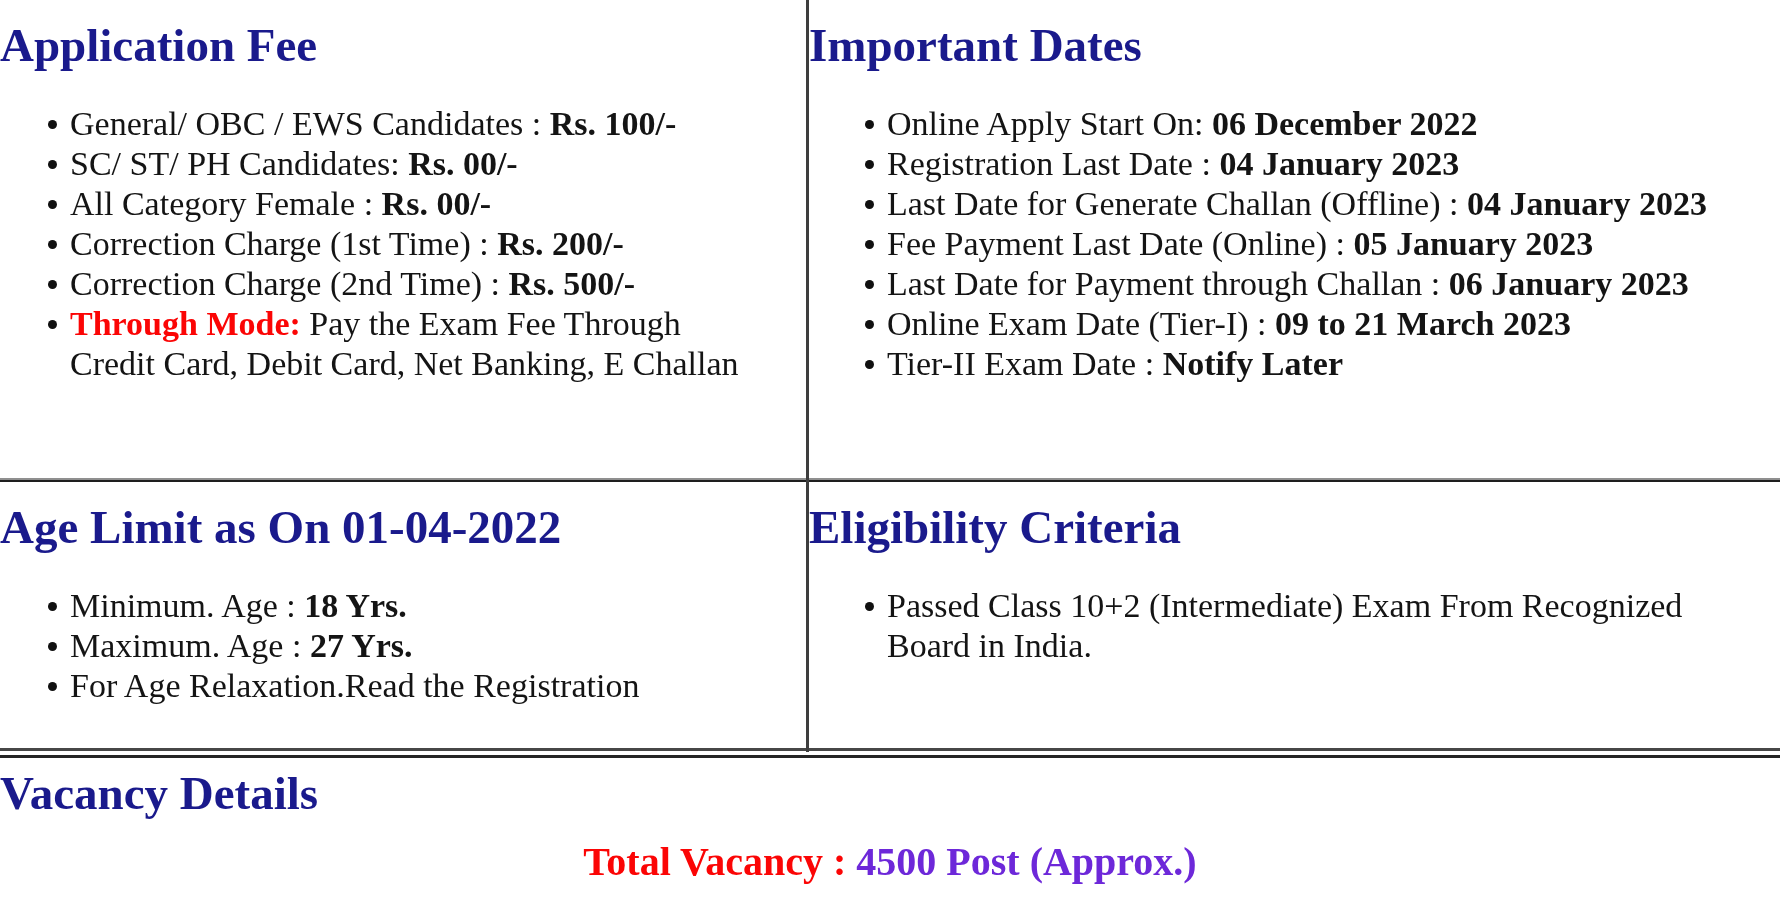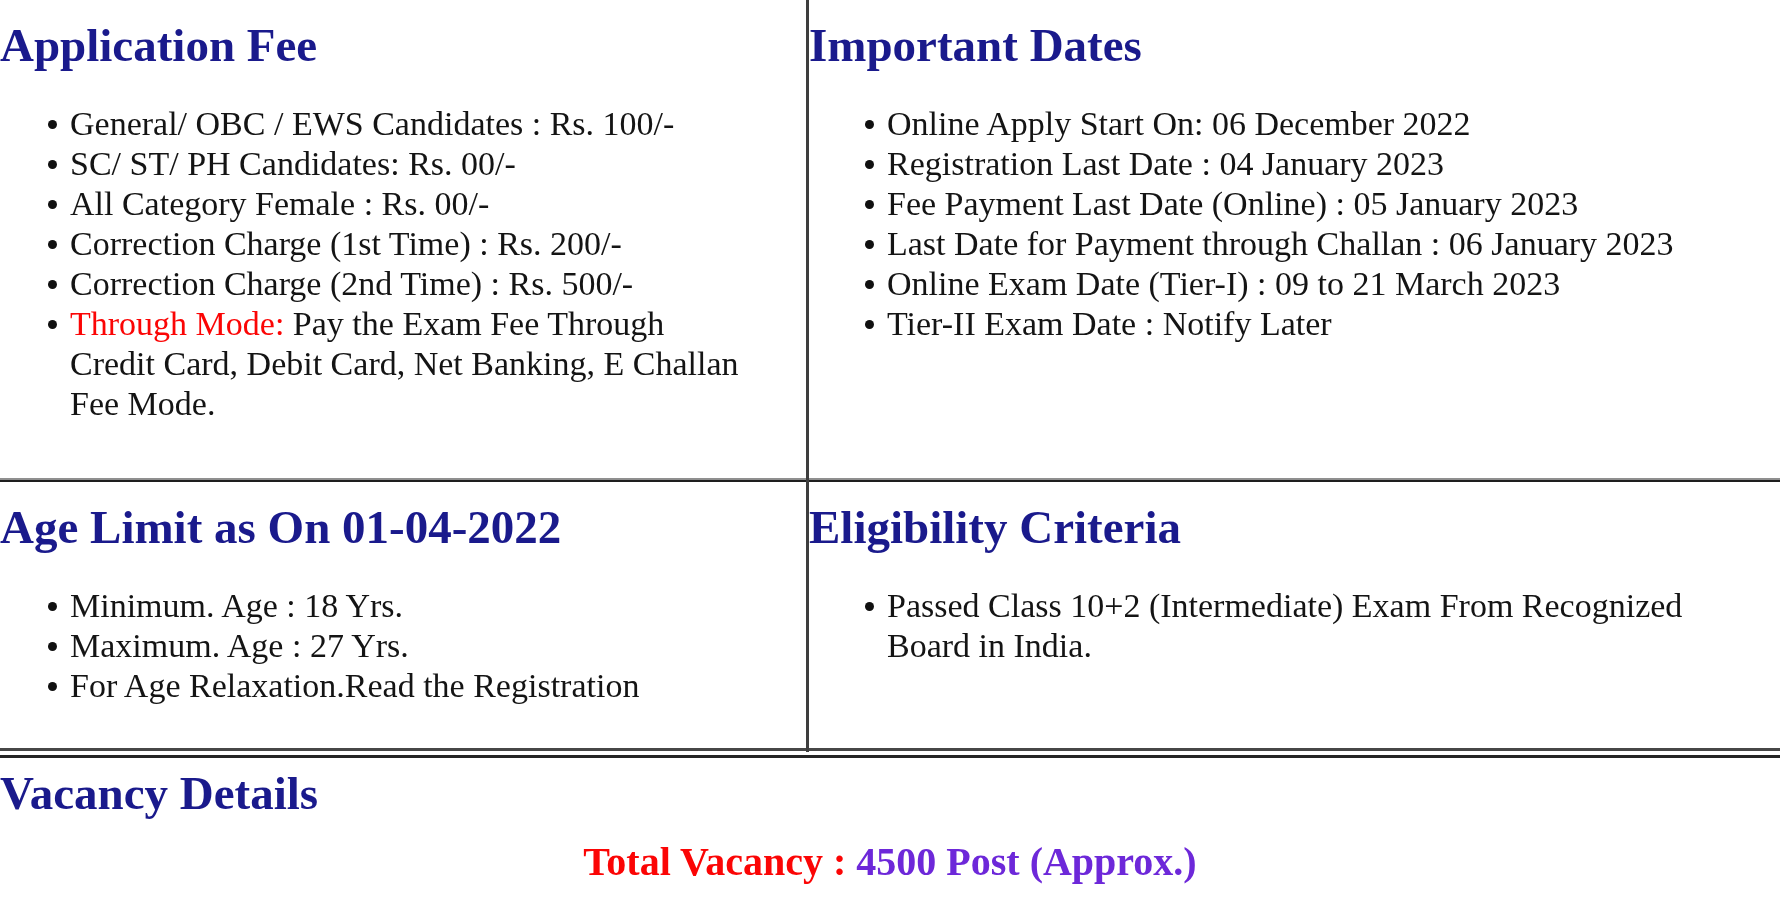--- a/index.html
+++ b/index.html
@@ -49,21 +49,21 @@
   li.item { position: relative; padding-left: 22px; }
   li.item::before {
     content: "";
     position: absolute;
     left: 0; top: 16px;
     width: 9px; height: 9px;
     border-radius: 50%;
     background: #101010;
   }
 
-  .val { font-weight: normal; }
+  .val { font-weight: bold; }
   .red { color: #fb0505; }
   .navy { color: #6d28d9; }
   .block { display: block; }
 
   
   .hdivider .d-top { height: 2px; background: #8f8f8f; }
   .hdivider .d-bot { height: 2px; background: #1e1e1e; }
 
   
   .ddivider .d-a { height: 3px; background: #474747; }
@@ -87,29 +87,30 @@
 <div class="row row-top">
 
   <section class="cell cell-left">
     <h2 class="section-title">Application Fee</h2>
     <ul class="list">
       <li class="item"><span>General/ OBC / EWS Candidates : </span><span class="val">Rs. 100/-</span></li>
       <li class="item"><span>SC/ ST/ PH Candidates: </span><span class="val">Rs. 00/-</span></li>
       <li class="item"><span>All Category Female : </span><span class="val">Rs. 00/-</span></li>
       <li class="item"><span>Correction Charge (1st Time) : </span><span class="val">Rs. 200/-</span></li>
       <li class="item"><span>Correction Charge (2nd Time) : </span><span class="val">Rs. 500/-</span></li>
-      <li class="item"><span class="val red">Through Mode:</span><span> Pay the Exam Fee Through</span><span class="block">Credit Card, Debit Card, Net Banking, E Challan</span><span class="block">Fee Mode.</span></li>
+      <li class="item"><span class="val red">Through Mode:</span><span> Pay the Exam Fee Through</span><span class="block">Credit Card, Debit Card, Net Banking, E Challan</span></li>
     </ul>
   </section>
 
   <section class="cell cell-right">
     <h2 class="section-title">Important Dates</h2>
     <ul class="list">
       <li class="item"><span>Online Apply Start On: </span><span class="val">06 December 2022</span></li>
       <li class="item"><span>Registration Last Date : </span><span class="val">04 January 2023</span></li>
+      <li class="item"><span>Last Date for Generate Challan (Offline) : </span><span class="val">04 January 2023</span></li>
       <li class="item"><span>Fee Payment Last Date (Online) : </span><span class="val">05 January 2023</span></li>
       <li class="item"><span>Last Date for Payment through Challan : </span><span class="val">06 January 2023</span></li>
       <li class="item"><span>Online Exam Date (Tier-I) : </span><span class="val">09 to 21 March 2023</span></li>
       <li class="item"><span>Tier-II Exam Date : </span><span class="val">Notify Later</span></li>
     </ul>
   </section>
 </div>
 
 <div class="hdivider">
   <div class="d-top"></div>

